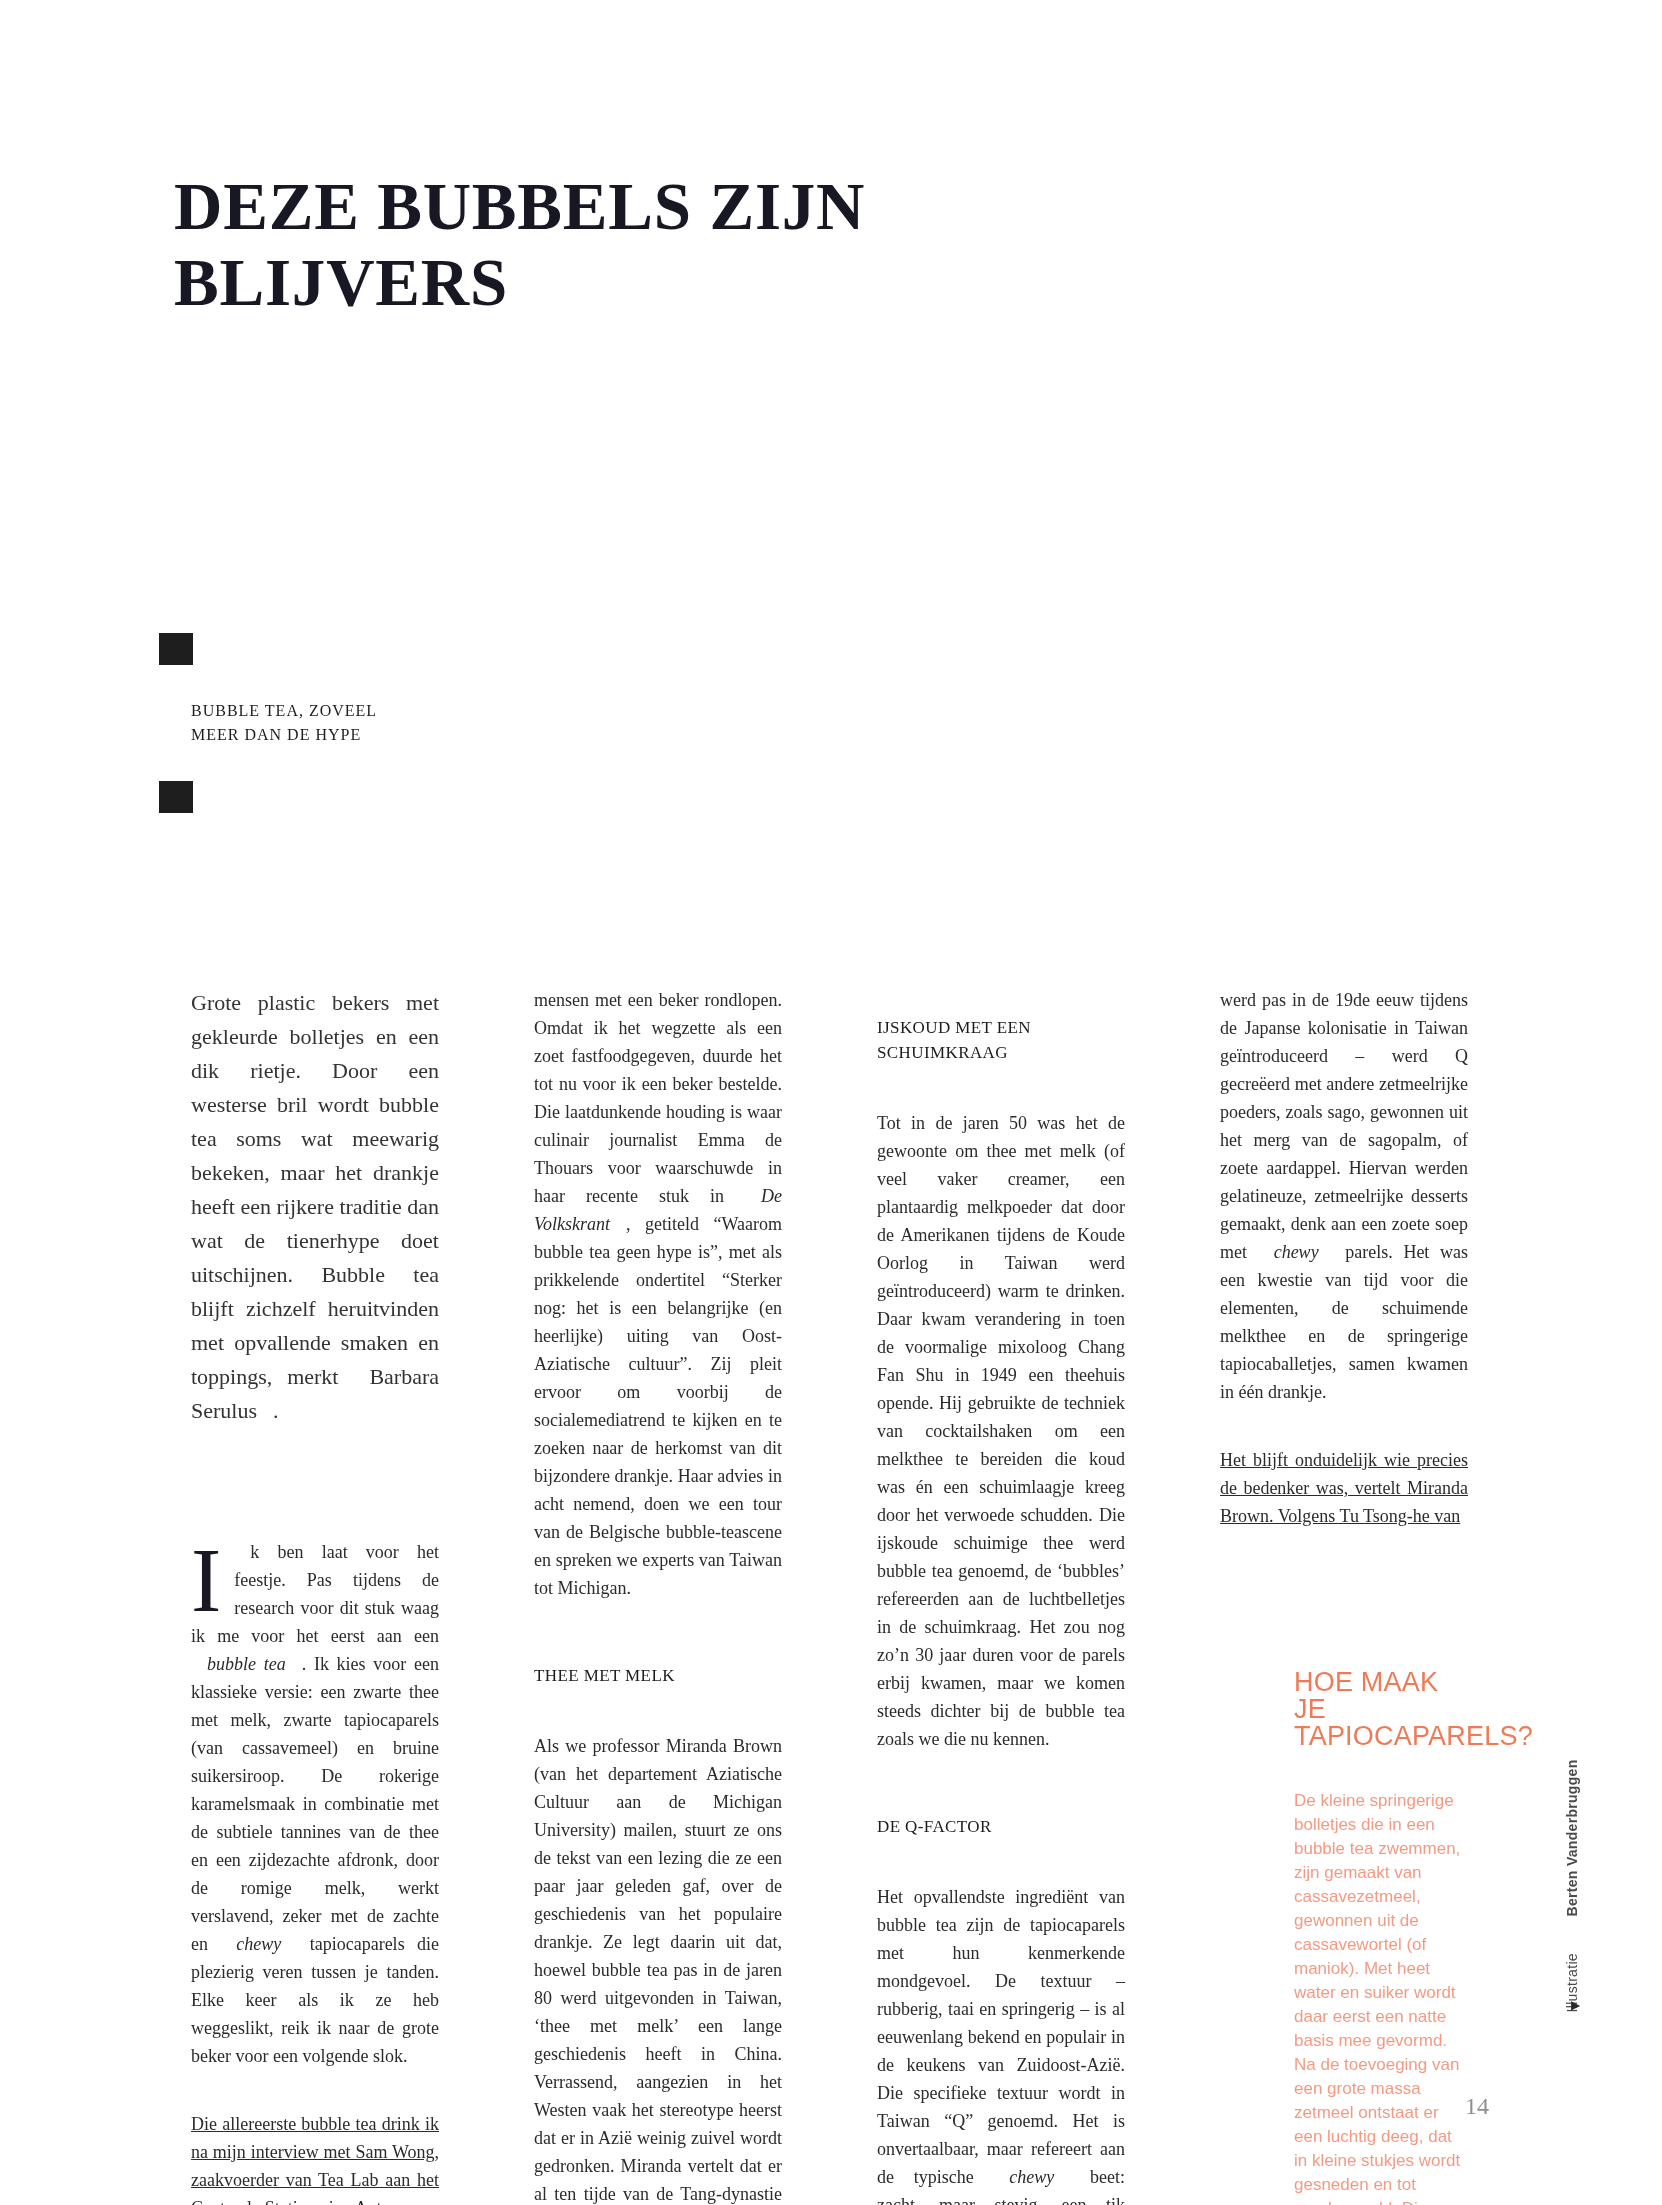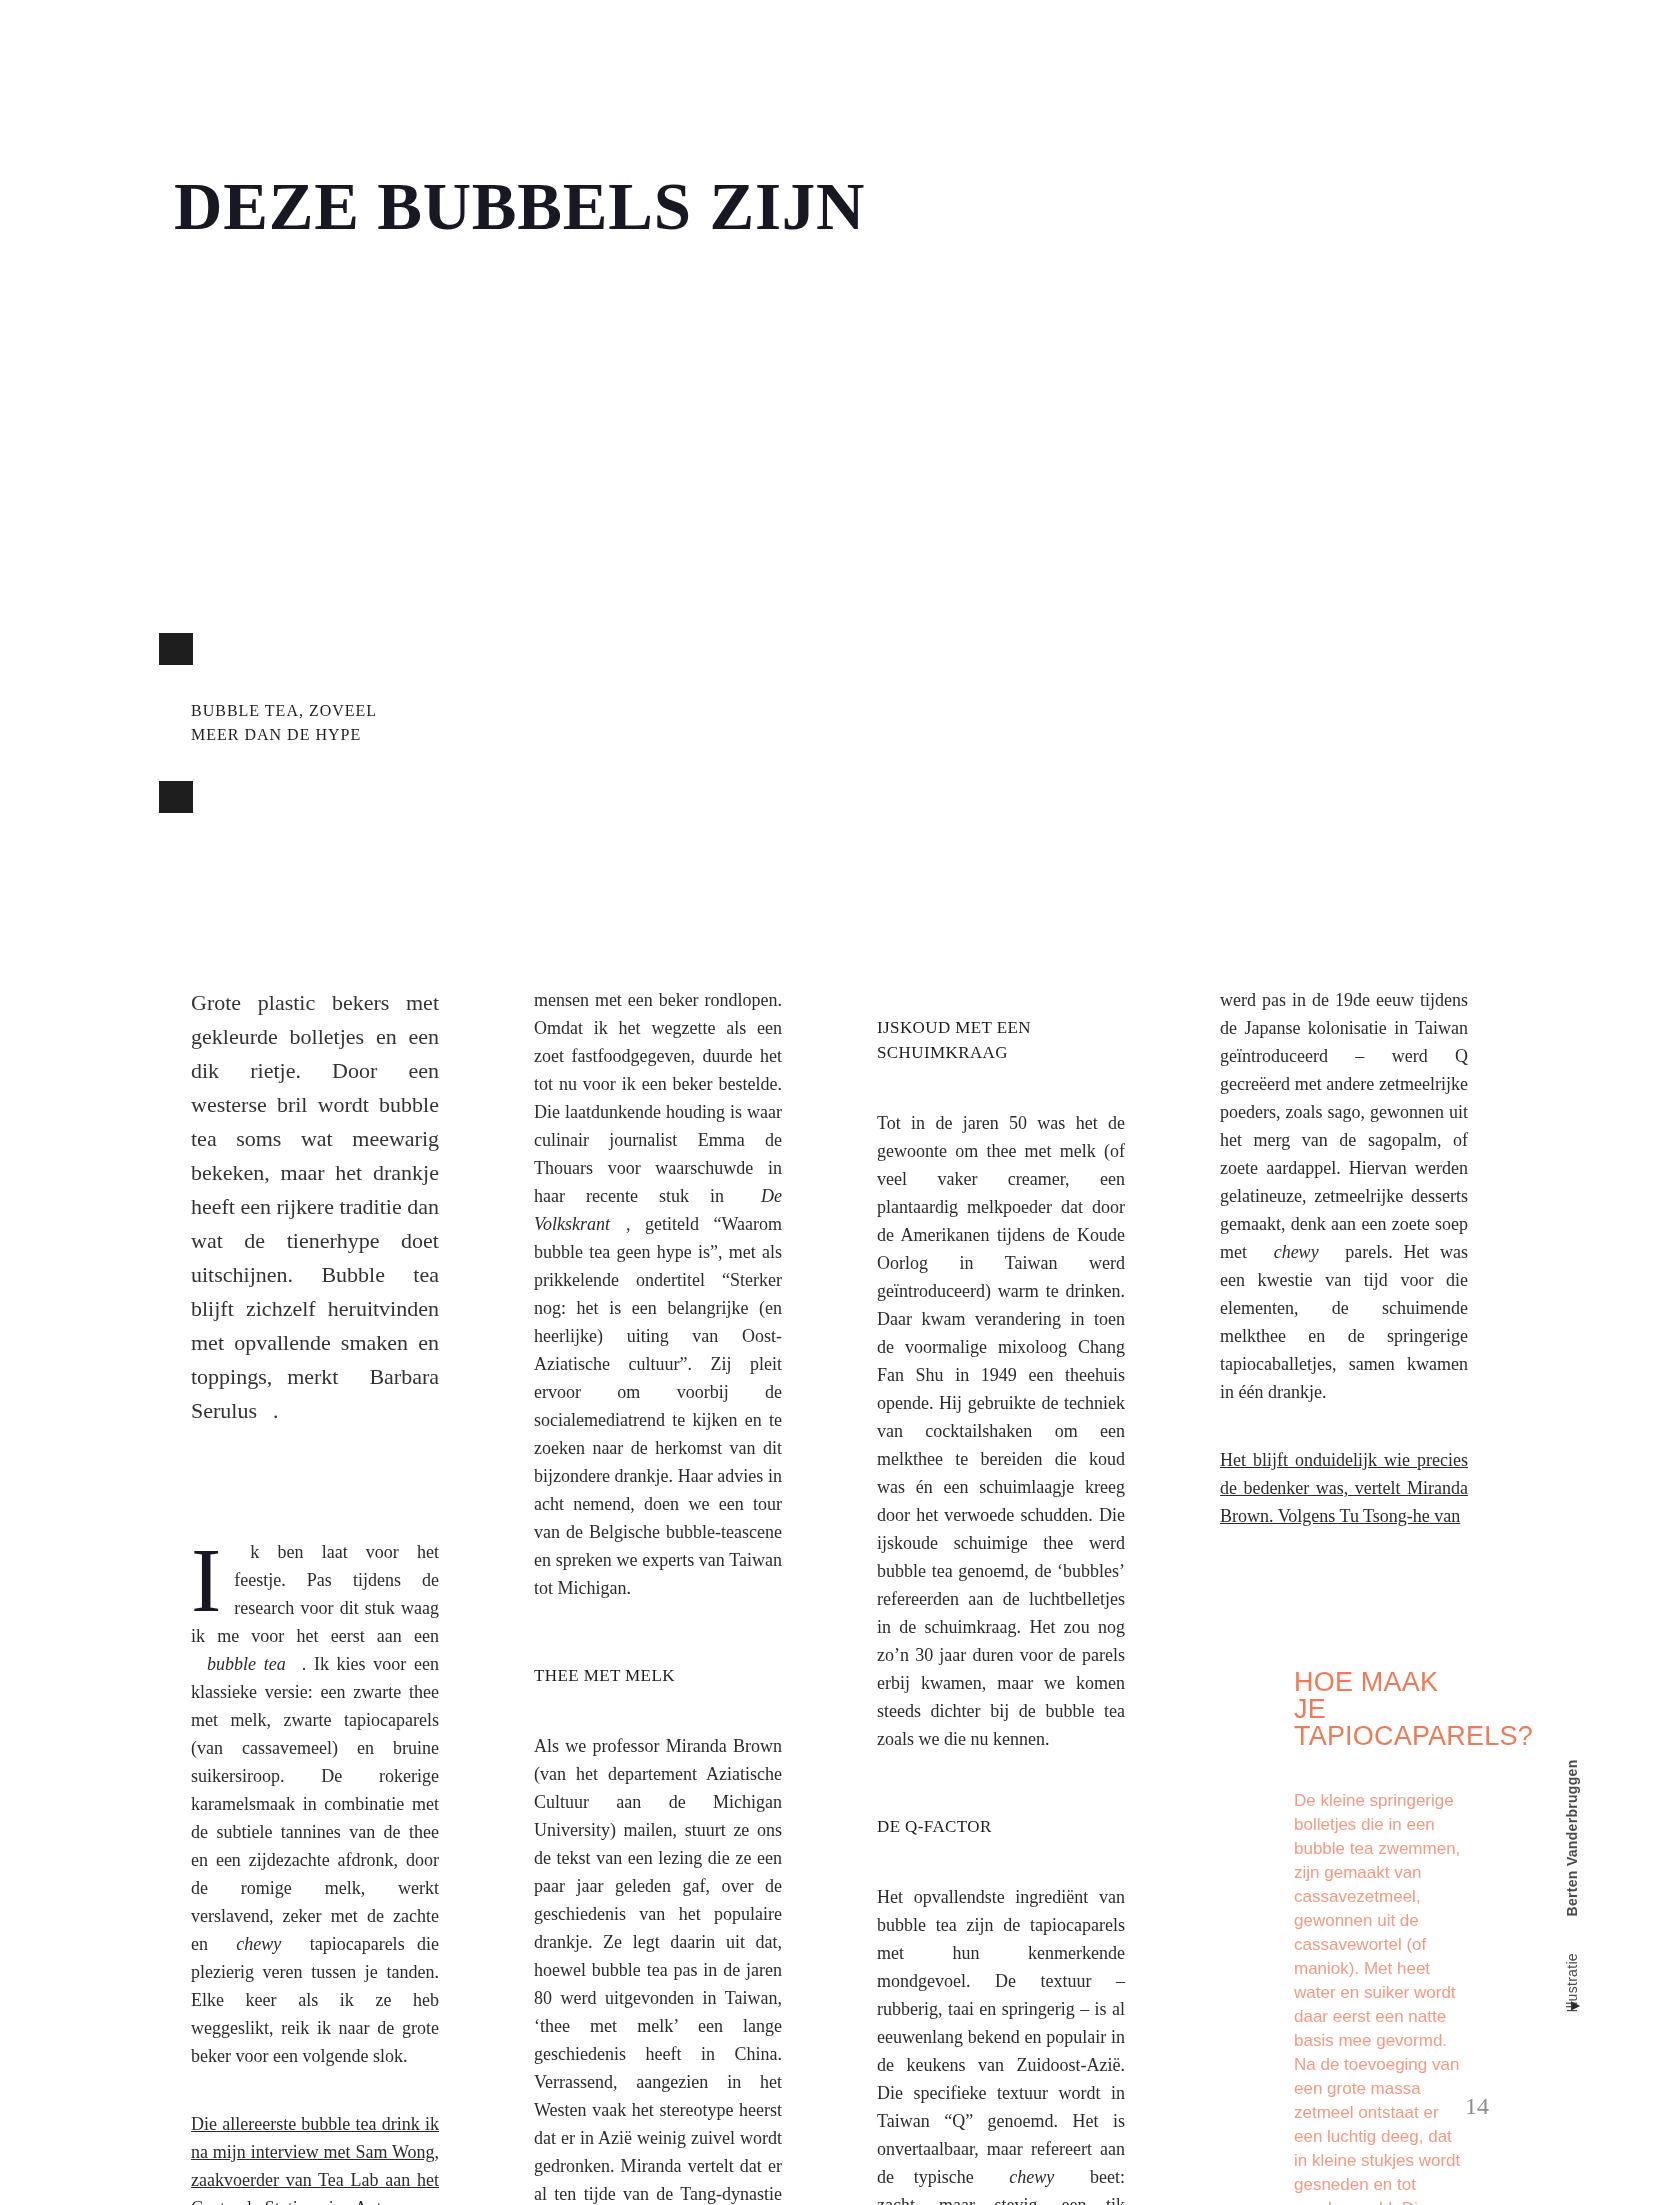--- a/index.html
+++ b/index.html
@@ -73,20 +73,21 @@
     font-family:"Liberation Serif", serif;
   }
 </style>
 </head>
 <body>
 
 <div class="page">
 
   <h1 class="title">
     <span>DEZE BUBBELS ZIJN</span><br>
+    <span>BLIJVERS</span>
   </h1>
 
   <div class="kicker">
     <div class="rule"></div>
     <div class="kicker-text">
       <span>BUBBLE TEA, ZOVEEL</span><br>
       <span>MEER DAN DE HYPE</span>
     </div>
     <div class="rule"></div>
   </div>

